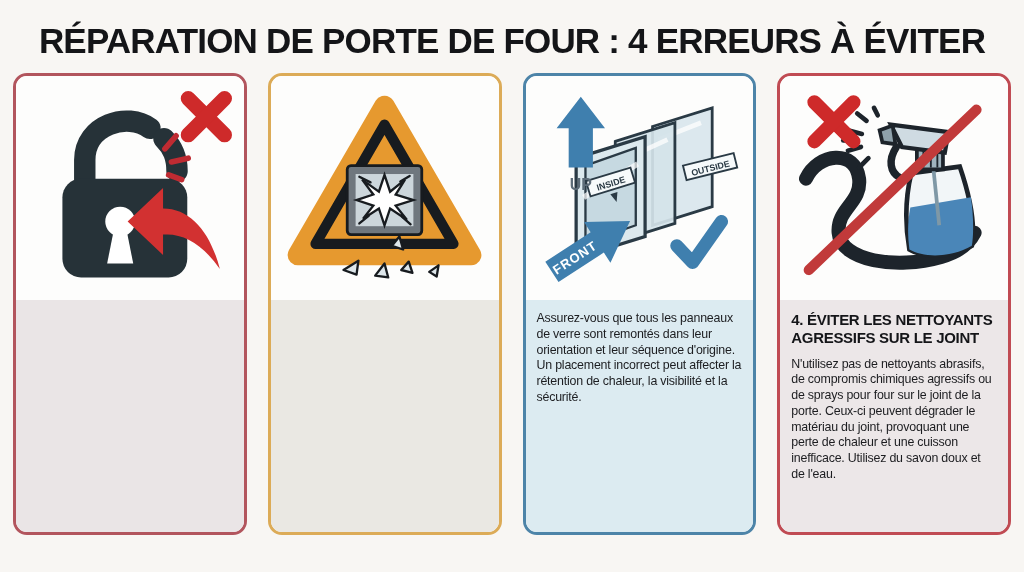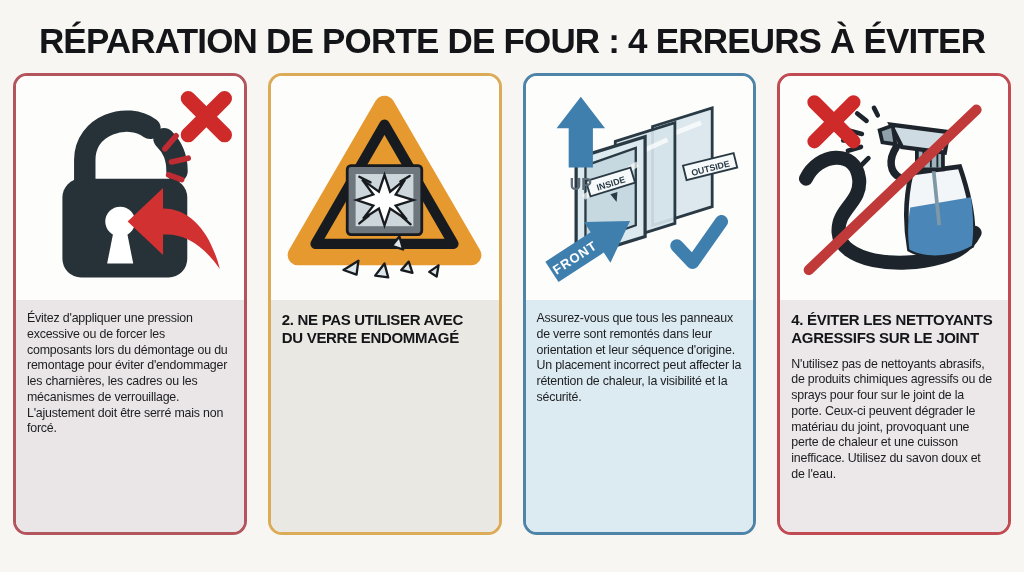--- a/index.html
+++ b/index.html
@@ -95,21 +95,20 @@
 
           <g stroke="#ce2a2a" stroke-width="16" stroke-linecap="round">
             <line x1="173" y1="14" x2="212" y2="53"></line>
             <line x1="212" y1="14" x2="173" y2="53"></line>
           </g>
 
           <path d="M108,146 L146,110 L146,132 C176,132 197,158 207,197 C189,171 168,158 146,160 L146,182 Z" fill="#d23131"></path>
         </svg>
       </div>
       <div class="text-area">
-        <p class="card-body">Évitez d'appliquer une pression excessive ou de forcer les composants lors du démontage ou du remontage pour éviter d'endommager les charnières, les cadres ou les mécanismes de verrouillage. L'ajustement doit être serré mais non forcé.</p>
       </div>
     </article>
 
     <article class="card" style="--accent: #dcab57; --panel-bg: #eae8e3;">
       <div class="icon-area">
         <svg width="205" height="208" viewBox="0 0 220 220">
 
           <polygon points="110,22 203,182 17,182" fill="#e6992f" stroke="#e6992f" stroke-width="22" stroke-linejoin="round"></polygon>
           <polygon points="110,42 184,170 36,170" fill="none" stroke="#171b1f" stroke-width="11" stroke-linejoin="round"></polygon>
 
@@ -127,21 +126,20 @@
           <g fill="#dde6ea" stroke="#171b1f" stroke-width="2.5" stroke-linejoin="round">
             <polygon points="66,198 82,188 80,203"></polygon>
             <polygon points="100,204 110,191 114,206"></polygon>
             <polygon points="128,198 136,189 140,201"></polygon>
             <polygon points="158,200 168,193 166,205"></polygon>
             <polygon points="118,172 126,162 130,176"></polygon>
           </g>
         </svg>
       </div>
       <div class="text-area">
-        <h2 class="card-heading">2. NE PAS UTILISER AVEC DU VERRE ENDOMMAGÉ</h2>
       </div>
     </article>
 
     <article class="card" style="--accent: #4d84a8; --panel-bg: #dcebf1;">
       <div class="icon-area">
         <svg width="205" height="208" viewBox="0 0 220 220">
 
           <g>
             <polygon points="124,44 188,24 188,130 124,150" fill="#d8e6ec" fill-opacity="0.9" stroke="#2a3a45" stroke-width="3"></polygon>
             <line x1="130" y1="58" x2="176" y2="40" stroke="#ffffff" stroke-width="5" opacity="0.75"></line>
@@ -218,18 +216,18 @@
           <g stroke="#ce2a2a" stroke-width="15" stroke-linecap="round">
             <line x1="24" y1="18" x2="66" y2="60"></line>
             <line x1="66" y1="18" x2="24" y2="60"></line>
           </g>
 
           <line x1="18" y1="198" x2="198" y2="26" stroke="#c13a3a" stroke-width="11" stroke-linecap="round"></line>
         </svg>
       </div>
       <div class="text-area">
         <h2 class="card-heading">4. ÉVITER LES NETTOYANTS AGRESSIFS SUR LE JOINT</h2>
-        <p class="card-body">N'utilisez pas de nettoyants abrasifs, de produits chimiques agressifs ou de sprays pour four sur le joint de la porte. Ceux-ci peuvent dégrader le matériau du joint, provoquant une perte de chaleur et une cuisson inefficace. Utilisez du savon doux et de l'eau.</p>
+        <p class="card-body">N'utilisez pas de nettoyants abrasifs, de compromis chimiques agressifs ou de sprays pour four sur le joint de la porte. Ceux-ci peuvent dégrader le matériau du joint, provoquant une perte de chaleur et une cuisson inefficace. Utilisez du savon doux et de l'eau.</p>
       </div>
     </article>
 
   </div>
 </div>
 
 </body></html>

